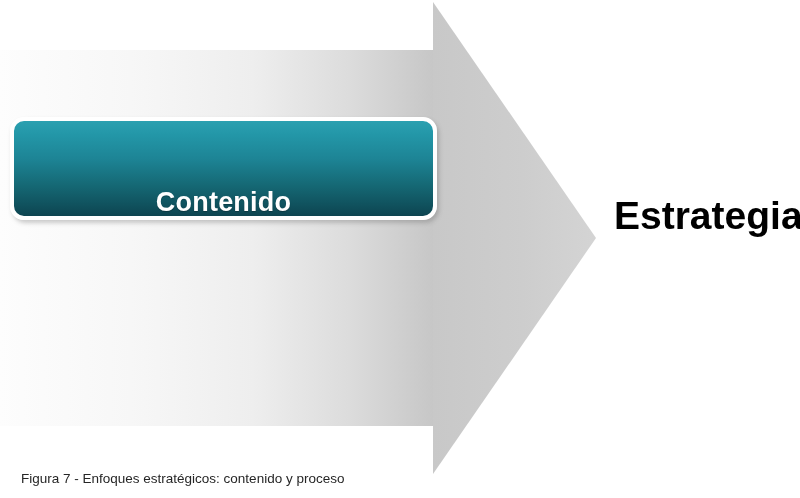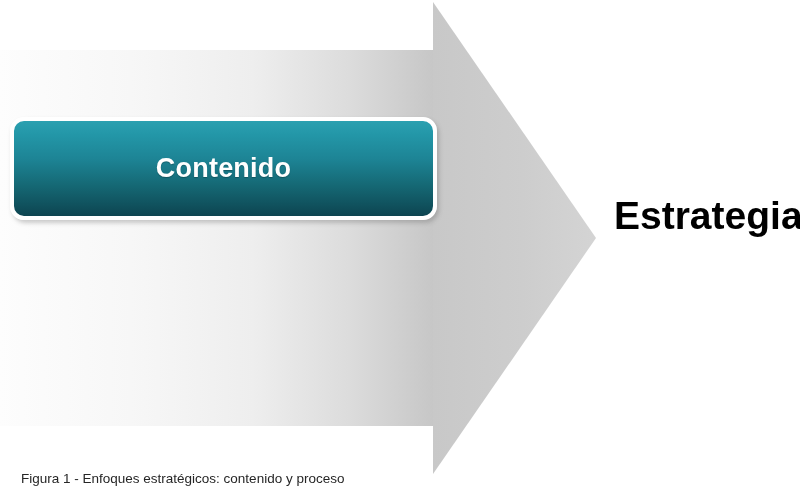--- a/index.html
+++ b/index.html
@@ -60,20 +60,21 @@
     top: 117px;
     width: 427px;
     height: 103px;
     background: linear-gradient(to bottom,
         #2ba0b0 0%,
         #2397a8 14%,
         #1d8495 40%,
         #156874 68%,
         #10525e 88%,
         #0d4450 100%);
+    align-items: flex-end;
   }
 
   #box-proceso {
     left: 10px;
     top: 251px;
     width: 427px;
     height: 99px;
     background: linear-gradient(to bottom,
         #6ea661 0%,
         #699f5d 16%,
@@ -141,15 +142,15 @@
     </svg>
   </div>
 
   <div class="flow-box" id="box-contenido">
     <span class="flow-box-label">Contenido</span>
   </div>
 
 
   <div id="estrategia-title">Estrategia</div>
 
-  <div id="figure-caption">Figura 1 - Enfoques estratégicos: contenido y proceso</div>
+  <div id="figure-caption">Figura 7 - Enfoques estratégicos: contenido y proceso</div>
 
 </div>
 
 </body></html>

